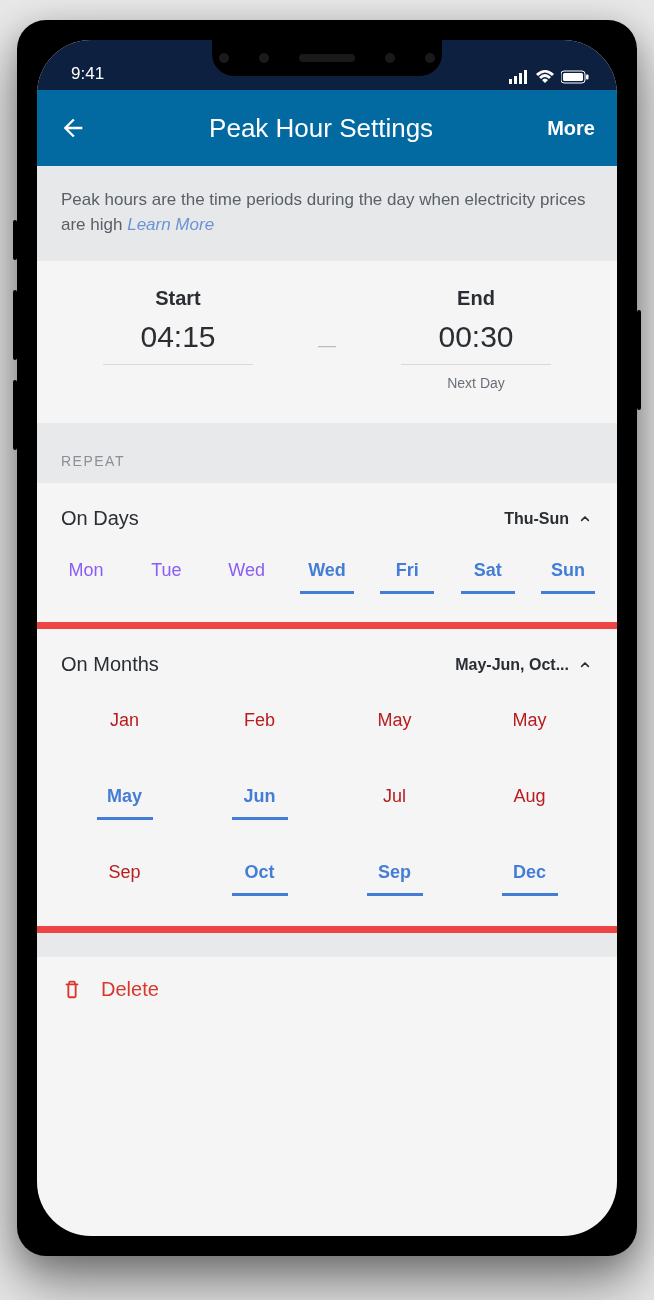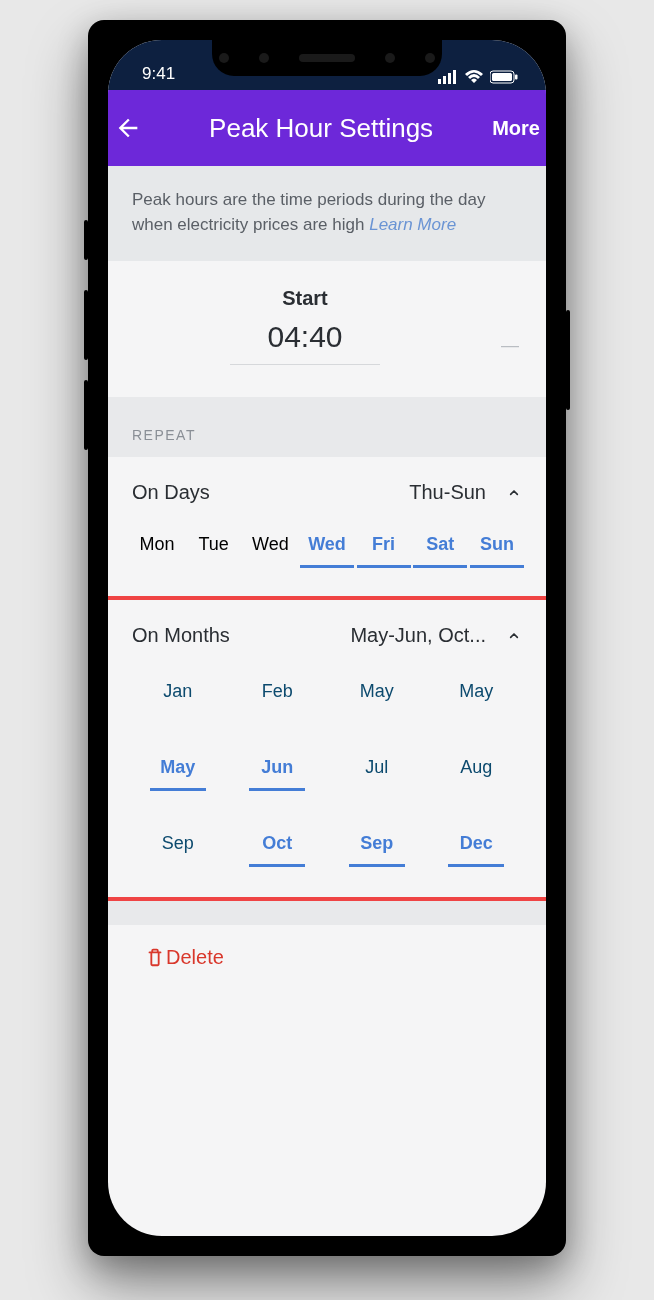--- a/index.html
+++ b/index.html
@@ -6,24 +6,24 @@
   body {
     font-family: -apple-system, "Helvetica Neue", Arial, sans-serif;
     background: #e8e8e8;
     display: flex;
     justify-content: center;
     align-items: flex-start;
     padding: 20px 0;
     min-height: 1300px;
   }
   .phone {
-    width: 478px;
+    width: 620px;
     height: 1236px;
     background: #000;
-    border-radius: 16px;
+    border-radius: 29px;
     padding: 20px;
     box-shadow: 0 30px 60px rgba(0,0,0,0.4), 0 10px 30px rgba(0,0,0,0.25);
     position: relative;
   }
   .phone-inner {
     width: 100%;
     height: 100%;
     background: #f5f5f6;
     border-radius: 54px;
     overflow: hidden;
@@ -60,24 +60,24 @@
     display: flex;
     align-items: flex-end;
     justify-content: space-between;
     padding: 0 28px 6px 34px;
     color: #fff;
   }
   .statusbar .time { font-size: 17px; font-weight: 500; }
   .statusbar .right { display: flex; align-items: center; gap: 6px; }
   .header {
     height: 76px;
-    background: #6d28d9;
+    background: #0369a1;
     display: flex;
     align-items: center;
-    padding: 0 6px;
+    padding: 0 22px;
     color: #fff;
   }
   .header .back { width: 36px; display:flex; align-items:center; }
   .header .title { flex: 1; text-align: center; font-size: 26px; font-weight: 500; }
   .header .save { font-size: 20px; font-weight: 600; }
 
   
   .infobar {
     background: #e6e8ea;
     padding: 22px 24px 24px;
@@ -108,74 +108,74 @@
     padding: 30px 24px 14px;
     font-size: 14px;
     letter-spacing: 1.5px;
     color: #8a8f96;
     font-weight: 500;
   }
 
   
   .row {
     background: #f5f5f6;
-    border-bottom: 4px solid #ef4444;
+    border-bottom: 7px solid #ef4444;
   }
   .row-head {
     display: flex;
     align-items: center;
     justify-content: space-between;
     padding: 24px;
   }
   .row-head .left { font-size: 20px; color: #2a2e33; }
-  .row-head .right { font-size: 20px; font-weight: 400; color: #2a2e33; display: flex; align-items: center; gap: 20px; }
+  .row-head .right { font-size: 16px; font-weight: 700; color: #2a2e33; display: flex; align-items: center; gap: 8px; }
 
   
   .days {
     display: flex;
     justify-content: space-between;
     padding: 0 22px 28px;
   }
   .day {
     font-size: 18px;
     padding: 6px 4px 10px;
     min-width: 54px;
     text-align: center;
     border-bottom: 3px solid transparent;
   }
   .day.sel { color: #447dd6; font-weight: 600; border-bottom-color: #447dd6; }
-  .day.unsel { color: #000000; }
+  .day.unsel { color: #8b5cf6; }
 
   
   .months {
     display: grid;
     grid-template-columns: repeat(4, 1fr);
     gap: 36px 16px;
     padding: 4px 28px 30px;
   }
   .month {
     font-size: 18px;
     text-align: center;
     padding: 6px 0 10px;
     border-bottom: 3px solid transparent;
     justify-self: center;
     min-width: 56px;
   }
   .month.sel { color: #447dd6; font-weight: 600; border-bottom-color: #447dd6; }
-  .month.unsel { color: #0c4a6e; }
+  .month.unsel { color: #b91c1c; }
 
   .spacer { height: 24px; background: #e8e9eb; }
 
   
   .delete-row {
     background: #f5f5f6;
     padding: 20px 24px 26px;
     display: flex;
     align-items: center;
-    margin-left: 12px;
+    gap: 18px;
   }
   .delete-row .icon { color: #d9372b; }
   .delete-row .txt { color: #d9372b; font-size: 20px; font-weight: 500; }
 
   svg { display: block; }
 </style>
 </head>
 <body>
 
 <div class="phone">
@@ -222,23 +222,28 @@
       <div class="save">More</div>
     </div>
 
     <div class="infobar">
       <span>Peak hours are the time periods during the day when electricity prices are high </span><span class="link">Learn More</span>
     </div>
 
     <div class="timeblock">
       <div class="timecol">
         <div class="lbl">Start</div>
-        <div class="val">04:40</div>
+        <div class="val">04:15</div>
       </div>
       <div class="dash">—</div>
+      <div class="timecol">
+        <div class="lbl">End</div>
+        <div class="val">00:30</div>
+        <div class="sub">Next Day</div>
+      </div>
     </div>
 
     <div class="section-head">REPEAT</div>
 
     <div class="row">
       <div class="row-head">
         <div class="left">On Days</div>
         <div class="right">
           <span>Thu-Sun</span>
           <svg width="16" height="16" viewBox="0 0 24 24">

